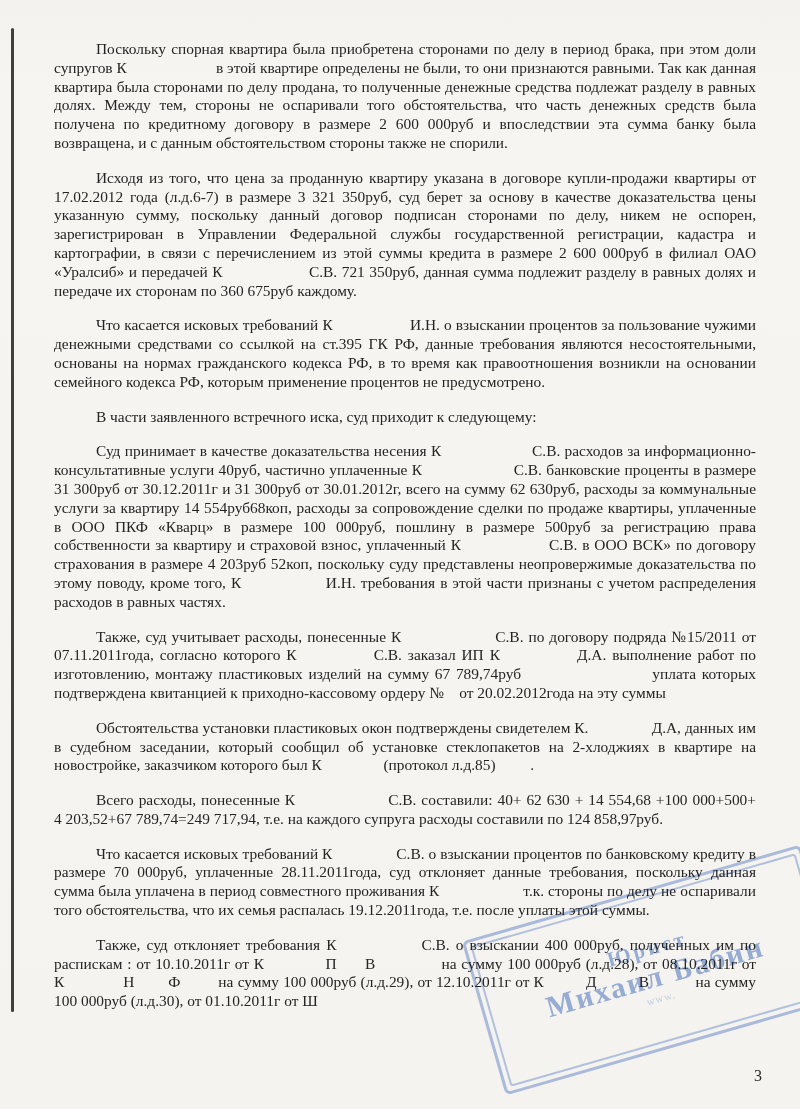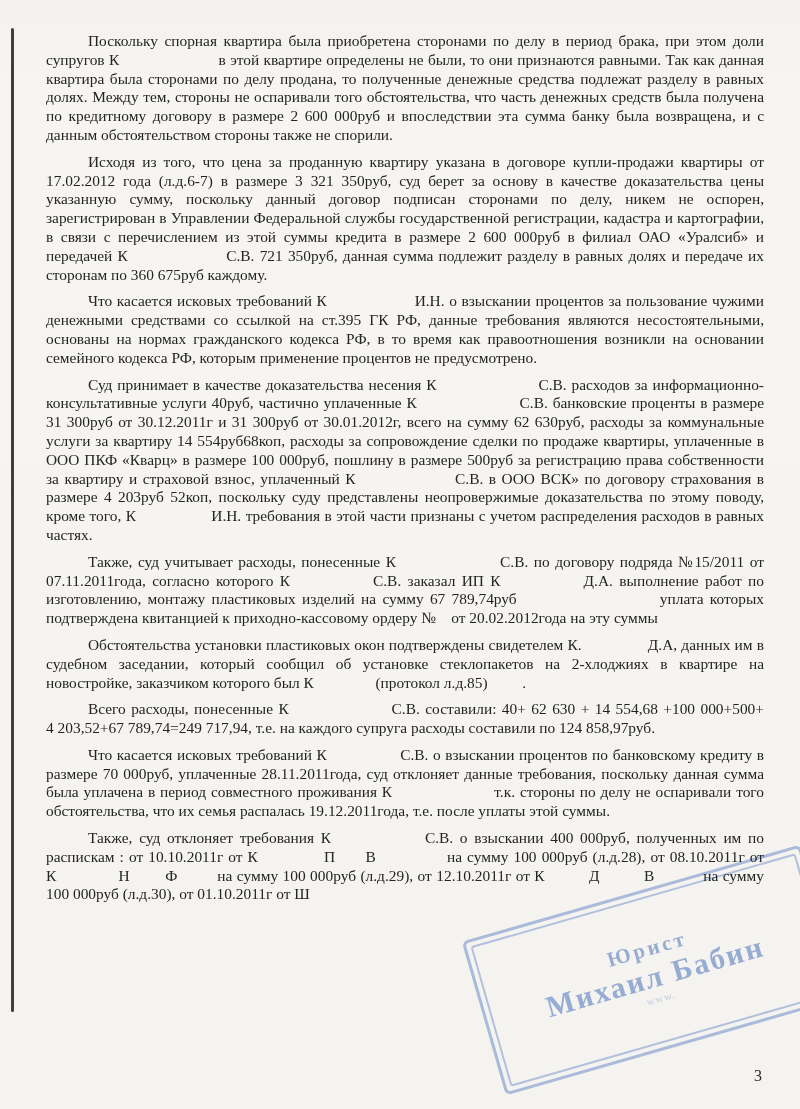--- a/index.html
+++ b/index.html
@@ -24,21 +24,21 @@
   .doc{
     position:absolute;
     left:38px;top:24px;
     width:734px;
     font-size:15.4px;
     line-height:18.8px;
     text-align:justify;
     z-index:2;
   }
   .doc p{
-    margin:8px;
+    margin:16px;
     text-indent:42px;
   }
   .page-number{
     position:absolute;
     right:38px;bottom:24px;
     font-size:16px;
     color:#2a2a2a;
     z-index:2;
   }
   .stamp{
@@ -93,20 +93,21 @@
       <div class="stamp-top">Юрист</div>
       <div class="stamp-name">Михаил Бабин</div>
       <div class="stamp-small">www.</div>
     </div>
   </div>
 
   <div class="doc">
     <p>Поскольку спорная квартира была приобретена  сторонами по делу в период брака, при этом доли супругов К&nbsp;&nbsp;&nbsp;&nbsp;&nbsp;&nbsp;&nbsp;&nbsp;&nbsp;&nbsp;&nbsp;&nbsp;&nbsp;&nbsp;&nbsp;&nbsp;&nbsp;&nbsp;&nbsp;&nbsp;&nbsp;&nbsp; в этой квартире определены не были, то они признаются равными. Так как данная квартира была  сторонами по делу продана, то полученные денежные средства подлежат  разделу в равных долях. Между тем, стороны не оспаривали того обстоятельства, что часть денежных средств была  получена по кредитному договору в размере 2&nbsp;600&nbsp;000руб и впоследствии эта сумма банку была возвращена, и с данным обстоятельством стороны также не спорили.</p>
     <p>Исходя из того, что цена за проданную квартиру указана в договоре купли-продажи квартиры от 17.02.2012 года (л.д.6-7) в размере 3&nbsp;321&nbsp;350руб, суд берет за основу  в качестве доказательства  цены указанную сумму, поскольку данный договор подписан сторонами по делу, никем не оспорен, зарегистрирован в Управлении Федеральной службы государственной регистрации, кадастра и картографии, в связи с перечислением  из этой суммы  кредита в размере 2&nbsp;600&nbsp;000руб в филиал ОАО «Уралсиб» и передачей К&nbsp;&nbsp;&nbsp;&nbsp;&nbsp;&nbsp;&nbsp;&nbsp;&nbsp;&nbsp;&nbsp;&nbsp;&nbsp;&nbsp;&nbsp;&nbsp;&nbsp;&nbsp; С.В. 721&nbsp;350руб, данная сумма подлежит разделу  в равных долях и передаче их сторонам по 360&nbsp;675руб каждому.</p>
     <p>Что касается исковых требований К&nbsp;&nbsp;&nbsp;&nbsp;&nbsp;&nbsp;&nbsp;&nbsp;&nbsp;&nbsp;&nbsp;&nbsp;&nbsp;&nbsp;&nbsp;&nbsp;&nbsp;&nbsp; И.Н. о взыскании процентов за пользование чужими денежными средствами со ссылкой на ст.395 ГК РФ, данные требования являются несостоятельными, основаны на нормах гражданского кодекса РФ, в то время как правоотношения возникли на основании семейного кодекса РФ, которым применение процентов не предусмотрено.</p>
+    <p>В части заявленного встречного иска, суд приходит к следующему:</p>
     <p>Суд принимает в качестве доказательства несения К&nbsp;&nbsp;&nbsp;&nbsp;&nbsp;&nbsp;&nbsp;&nbsp;&nbsp;&nbsp;&nbsp;&nbsp;&nbsp;&nbsp;&nbsp;&nbsp;&nbsp;&nbsp;&nbsp;&nbsp; С.В. расходов за информационно-консультативные услуги 40руб, частично уплаченные К&nbsp;&nbsp;&nbsp;&nbsp;&nbsp;&nbsp;&nbsp;&nbsp;&nbsp;&nbsp;&nbsp;&nbsp;&nbsp;&nbsp;&nbsp;&nbsp;&nbsp;&nbsp;&nbsp;&nbsp; С.В. банковские проценты в размере 31&nbsp;300руб от 30.12.2011г и 31&nbsp;300руб от 30.01.2012г, всего на сумму 62&nbsp;630руб, расходы за коммунальные услуги за квартиру 14&nbsp;554руб68коп, расходы за сопровождение сделки по продаже квартиры, уплаченные в ООО ПКФ «Кварц» в размере 100&nbsp;000руб, пошлину в размере 500руб за регистрацию права собственности за квартиру и страховой взнос, уплаченный К&nbsp;&nbsp;&nbsp;&nbsp;&nbsp;&nbsp;&nbsp;&nbsp;&nbsp;&nbsp;&nbsp;&nbsp;&nbsp;&nbsp;&nbsp;&nbsp;&nbsp; С.В. в ООО ВСК» по договору страхования в размере 4&nbsp;203руб 52коп, поскольку суду представлены неопровержимые  доказательства по этому поводу, кроме того, К&nbsp;&nbsp;&nbsp;&nbsp;&nbsp;&nbsp;&nbsp;&nbsp;&nbsp;&nbsp;&nbsp;&nbsp;&nbsp;&nbsp;&nbsp;&nbsp; И.Н. требования в этой части признаны с учетом распределения расходов в равных частях.</p>
     <p>Также, суд учитывает расходы, понесенные К&nbsp;&nbsp;&nbsp;&nbsp;&nbsp;&nbsp;&nbsp;&nbsp;&nbsp;&nbsp;&nbsp;&nbsp;&nbsp;&nbsp;&nbsp;&nbsp;&nbsp;&nbsp; С.В. по договору подряда №15/2011 от 07.11.2011года, согласно которого К&nbsp;&nbsp;&nbsp;&nbsp;&nbsp;&nbsp;&nbsp;&nbsp;&nbsp;&nbsp;&nbsp;&nbsp; С.В. заказал ИП К&nbsp;&nbsp;&nbsp;&nbsp;&nbsp;&nbsp;&nbsp;&nbsp;&nbsp;&nbsp;&nbsp;&nbsp; Д.А. выполнение работ по изготовлению, монтажу пластиковых изделий на сумму 67&nbsp;789,74руб&nbsp;&nbsp;&nbsp;&nbsp;&nbsp;&nbsp;&nbsp;&nbsp;&nbsp;&nbsp;&nbsp;&nbsp;&nbsp;&nbsp;&nbsp;&nbsp;&nbsp;&nbsp;&nbsp;&nbsp;&nbsp;&nbsp; уплата которых подтверждена квитанцией к приходно-кассовому ордеру №&nbsp;&nbsp;&nbsp; от 20.02.2012года на эту суммы</p>
     <p>Обстоятельства установки пластиковых окон подтверждены свидетелем К.&nbsp;&nbsp;&nbsp;&nbsp;&nbsp;&nbsp;&nbsp;&nbsp;&nbsp;&nbsp;&nbsp;&nbsp;&nbsp;&nbsp;&nbsp; Д.А, данных им в судебном заседании, который сообщил об установке стеклопакетов на 2-хлоджиях в квартире на новостройке, заказчиком которого был К&nbsp;&nbsp;&nbsp;&nbsp;&nbsp;&nbsp;&nbsp;&nbsp;&nbsp;&nbsp;&nbsp;&nbsp;&nbsp;&nbsp;&nbsp; (протокол л.д.85)&nbsp;&nbsp;&nbsp;&nbsp;&nbsp;&nbsp;&nbsp;&nbsp; .</p>
     <p>Всего расходы, понесенные К&nbsp;&nbsp;&nbsp;&nbsp;&nbsp;&nbsp;&nbsp;&nbsp;&nbsp;&nbsp;&nbsp;&nbsp;&nbsp;&nbsp;&nbsp;&nbsp;&nbsp;&nbsp; С.В. составили: 40+ 62&nbsp;630 + 14&nbsp;554,68 +100&nbsp;000+500+ 4&nbsp;203,52+67&nbsp;789,74=249&nbsp;717,94, т.е. на каждого супруга расходы составили по 124&nbsp;858,97руб.</p>
     <p>Что касается исковых требований К&nbsp;&nbsp;&nbsp;&nbsp;&nbsp;&nbsp;&nbsp;&nbsp;&nbsp;&nbsp;&nbsp;&nbsp;&nbsp;&nbsp;&nbsp; С.В. о взыскании процентов по банковскому кредиту в размере 70&nbsp;000руб, уплаченные 28.11.2011года, суд отклоняет данные требования, поскольку  данная сумма была уплачена в период совместного проживания К&nbsp;&nbsp;&nbsp;&nbsp;&nbsp;&nbsp;&nbsp;&nbsp;&nbsp;&nbsp;&nbsp;&nbsp;&nbsp;&nbsp;&nbsp;&nbsp;&nbsp;&nbsp;&nbsp;&nbsp; т.к. стороны по делу не оспаривали того обстоятельства, что их семья распалась 19.12.2011года, т.е. после  уплаты этой суммы.</p>
     <p>Также, суд отклоняет требования К&nbsp;&nbsp;&nbsp;&nbsp;&nbsp;&nbsp;&nbsp;&nbsp;&nbsp;&nbsp;&nbsp;&nbsp;&nbsp; С.В. о взыскании 400&nbsp;000руб, полученных им по распискам : от 10.10.2011г от К&nbsp;&nbsp;&nbsp;&nbsp;&nbsp;&nbsp;&nbsp;&nbsp;&nbsp;&nbsp;&nbsp;&nbsp; П&nbsp;&nbsp;&nbsp;&nbsp;&nbsp; В&nbsp;&nbsp;&nbsp;&nbsp;&nbsp;&nbsp;&nbsp;&nbsp;&nbsp;&nbsp;&nbsp;&nbsp;&nbsp; на сумму 100&nbsp;000руб (л.д.28), от 08.10.2011г от К&nbsp;&nbsp;&nbsp;&nbsp;&nbsp;&nbsp;&nbsp;&nbsp;&nbsp;&nbsp;&nbsp;&nbsp;&nbsp; Н&nbsp;&nbsp;&nbsp;&nbsp;&nbsp;&nbsp;&nbsp; Ф&nbsp;&nbsp;&nbsp;&nbsp;&nbsp;&nbsp;&nbsp;&nbsp; на сумму 100&nbsp;000руб (л.д.29), от 12.10.2011г от К&nbsp;&nbsp;&nbsp;&nbsp;&nbsp;&nbsp;&nbsp;&nbsp;&nbsp; Д&nbsp;&nbsp;&nbsp;&nbsp;&nbsp;&nbsp;&nbsp;&nbsp;&nbsp; В&nbsp;&nbsp;&nbsp;&nbsp;&nbsp;&nbsp;&nbsp;&nbsp;&nbsp;&nbsp; на сумму 100&nbsp;000руб (л.д.30),   от 01.10.2011г от Ш</p>
   </div>
 
   <div class="page-number">3</div>
 

